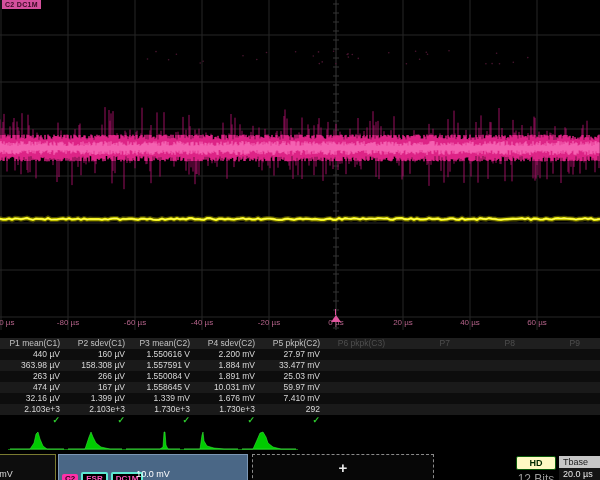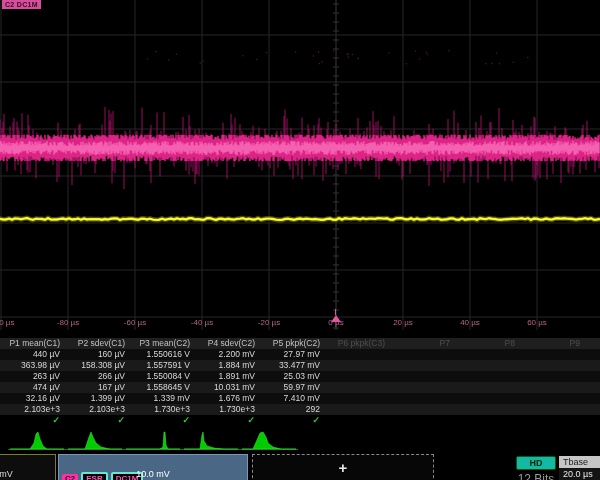--- a/index.html
+++ b/index.html
@@ -40,21 +40,21 @@
   .chip{font-size:8px;font-weight:bold;height:9px;line-height:9px;padding:0 3px;border-radius:2px;margin-top:32px;}
   .c1box{left:-64px;width:120px;border:1px solid #7a7a30;}
   .c1val{color:#d8d8d8;font-size:9px;text-align:center;}
   .c2box{left:58px;width:190px;background:#4a6786;border:1px solid #7c97b5;}
   .c2chip{background:#ff30a8;color:#2a0018;}
   .c2mode,.c2coup{background:#000000;color:#ff55bb;border:2px solid #5eead4;}
   .c2val{color:#fff;font-size:9px;text-align:center;}
   .addbox{left:252px;width:182px;border:1px dashed #8a8a8a;background:#070707;}
   .plus{display:block;text-align:center;color:#e8e8e8;font-size:15px;line-height:25px;font-weight:bold;}
   .hdwrap{position:absolute;left:516px;top:2px;width:40px;}
-  .hdbadge{background:#14b8a6;color:#002a00;font-size:9px;font-weight:bold;text-align:center;
+  .hdbadge{background:#fef9c3;color:#002a00;font-size:9px;font-weight:bold;text-align:center;
            height:12px;line-height:12px;border-radius:2px;border:1px solid #0a5a0a;}
   .hdbits{color:#9a9a9a;font-size:12px;text-align:center;margin-top:2px;}
   .tbasebox{position:absolute;left:559px;top:2px;width:78px;}
   .tbase-hdr{background:#c6c6c6;color:#1a1a1a;font-size:9px;height:12px;line-height:12px;padding:0 4px;}
   .tbase-val{color:#e8e8e8;font-size:9px;height:12px;line-height:12px;padding:0 4px;background:#141414;}
 </style>
 </head>
 <body>
 
 <div class="screen">

